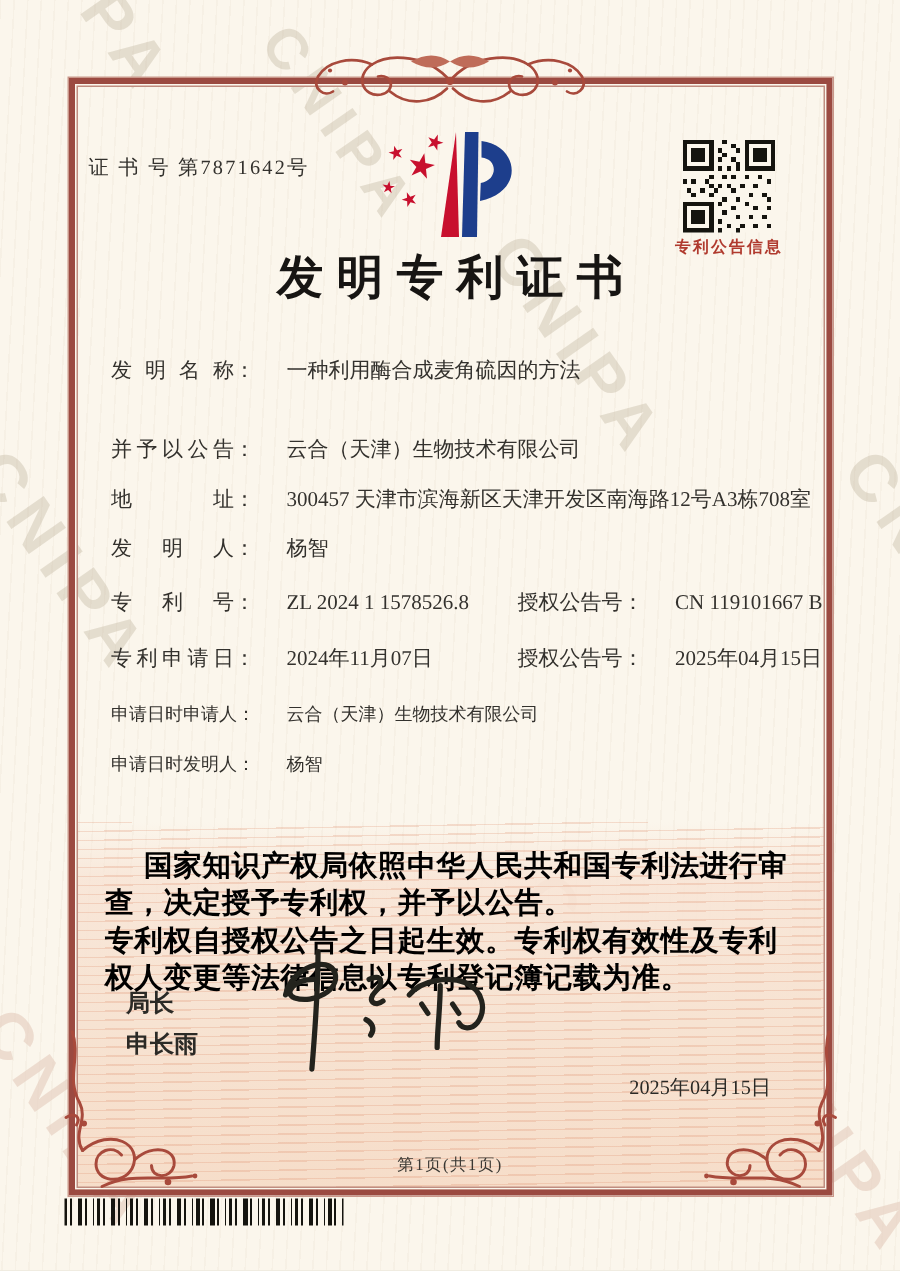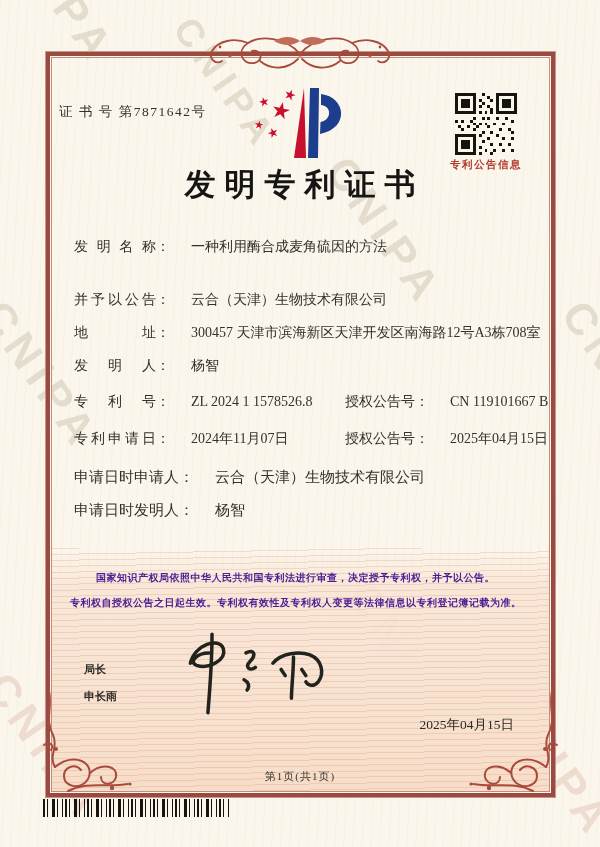--- a/index.html
+++ b/index.html
@@ -48,28 +48,28 @@
     font-size:31px;font-weight:bold;letter-spacing:9px;color:#171513;text-indent:9px;
   }
   .row{position:absolute;left:74px;font-size:14px;white-space:nowrap;color:#33312d;}
   .row .label{
     display:inline-block;width:82px;text-align:justify;text-align-last:justify;
     -moz-text-align-last:justify;vertical-align:bottom;
   }
   .row .colon{display:inline-block;}
   .row .value{margin-left:21px;}
   .row .col2{position:absolute;left:271px;top:0;white-space:nowrap;text-align:center;}
-  .row.small{font-size:15px;}
+  .row.small{font-size:12px;}
   .row.small .label{width:auto;text-align-last:auto;}
   .declaration{
     position:absolute;left:70px;width:462px;top:565px;
-    font-size:10px;font-weight:bold;line-height:25px;color:#4c1d95;letter-spacing:0.5px;
+    font-size:19px;font-weight:bold;line-height:25px;color:#000000;letter-spacing:0.5px;
   }
   .declaration .l1{text-indent:26px;}
-  .signer{position:absolute;left:84px;top:656px;font-size:11px;font-weight:bold;line-height:27px;color:#2b2a26;}
+  .signer{position:absolute;left:84px;top:656px;font-size:16px;font-weight:bold;line-height:27px;color:#2b2a26;}
   .signature{position:absolute;left:178px;top:628px;}
   .issue-date{position:absolute;left:398px;top:716px;width:116px;text-align:right;font-size:13.5px;color:#2b2a26;}
   .page-no{position:absolute;left:0;right:0;top:769px;text-align:center;font-size:11px;letter-spacing:1px;color:#3a3833;}
   .barcode{
     position:absolute;left:43px;top:799px;width:186px;height:18px;
     background:repeating-linear-gradient(90deg,
       #15140f 0 2px,transparent 2px 4px,
       #15140f 4px 5px,transparent 5px 9px,
       #15140f 9px 12px,transparent 12px 14px,
       #15140f 14px 15px,transparent 15px 19px,

